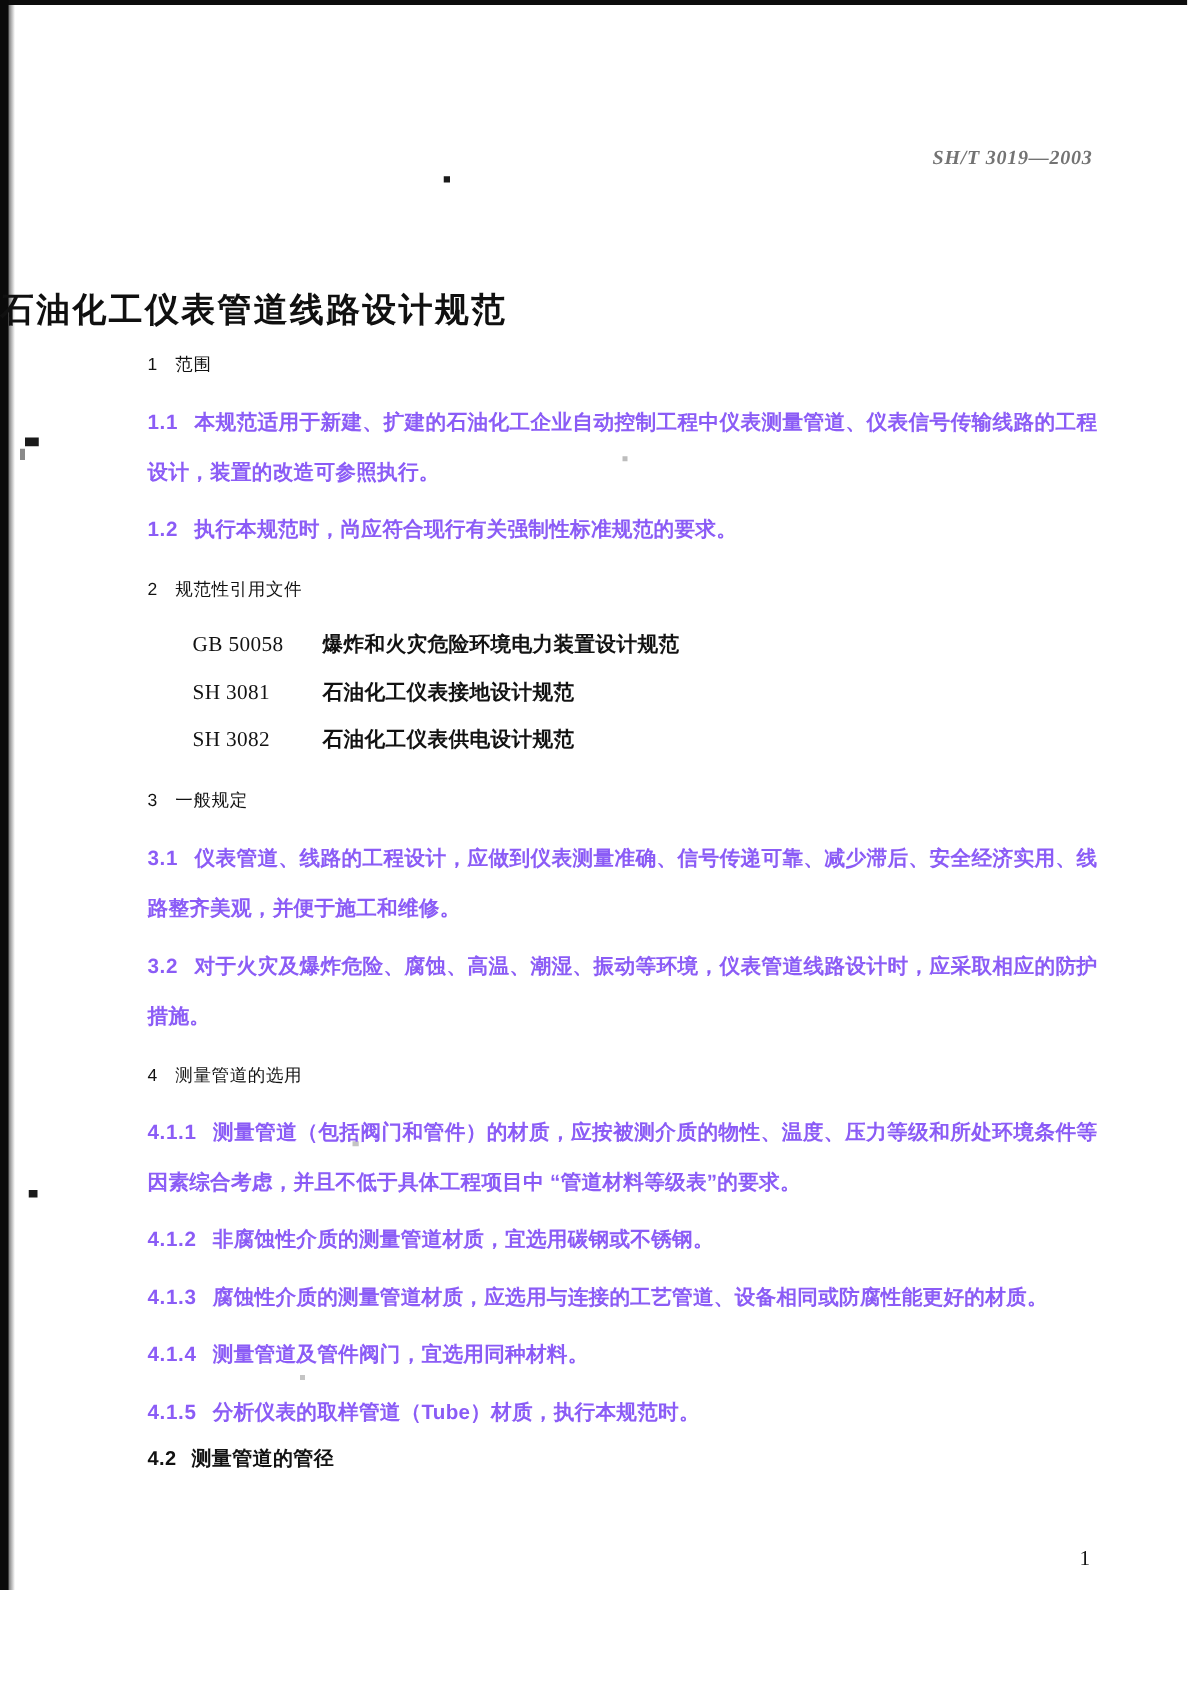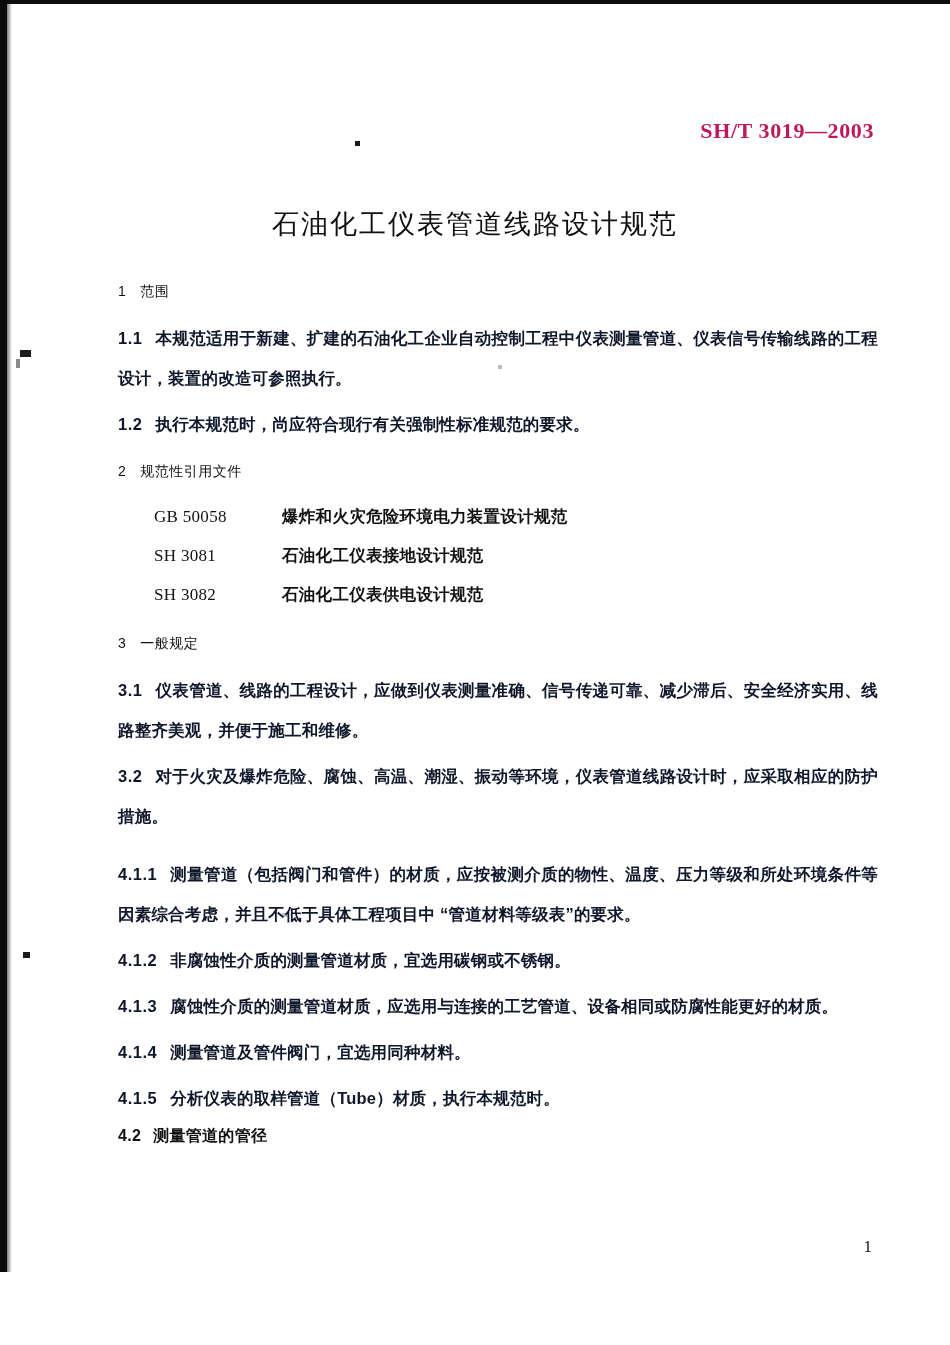--- a/index.html
+++ b/index.html
@@ -57,32 +57,33 @@
     width: 950px;
     height: 1345px;
   }
 
   .header-code {
     position: absolute;
     right: 76px;
     top: 118px;
     font-family: "Liberation Serif", "DejaVu Serif", serif;
     font-weight: bold;
-    font-size: 22px;
+    font-size: 16px;
     letter-spacing: 0.6px;
-    color: #be185d;
+    color: #737373;
+    font-style: italic;
   }
 
   .doc-title {
     position: absolute;
     left: 0; right: 0;
-    top: 188px;
-    text-align: center;
+    top: 212px;
+    text-align: left;
     font-size: 27px;
-    font-weight: normal;
+    font-weight: bold;
     letter-spacing: 2px;
     color: #101010;
   }
 
   .body-block {
     position: absolute;
     left: 118px;
     top: 282px;
     width: 760px;
   }
@@ -104,21 +105,21 @@
     line-height: 1.5;
   }
   .h3 .num { margin-right: 12px; }
 
   .para {
     font-size: 16.5px;
     line-height: 40px;
     letter-spacing: 0.2px;
     margin: 0 0 6px 0;
     font-weight: bold;
-    color: #0f172a;
+    color: #8b5cf6;
     text-align: justify;
   }
   .para .num {
     margin-right: 13px;
     font-weight: bold;
     letter-spacing: 0.5px;
   }
   .para.indent { text-indent: 34px; }
 
   .gap-sm { height: 12px; }
@@ -135,25 +136,24 @@
     line-height: 38px;
     padding-left: 36px;
     white-space: nowrap;
   }
   .ref-list li .code {
     display: inline-block;
     min-width: 104px;
     letter-spacing: 0.3px;
   }
   .ref-list li .name {
-    font-family: Liberation Sans, sans-serif;
+    font-family: Liberation Serif, serif;
     font-weight: bold;
     font-size: 16.5px;
     letter-spacing: 0.3px;
-    margin-left: 24px;
   }
 
   .page-number {
     position: absolute;
     right: 78px;
     bottom: 88px;
     font-family: "Liberation Serif", "DejaVu Serif", serif;
     font-size: 17px;
     color: #141414;
   }
@@ -223,20 +223,23 @@
       <p class="para">
         <span class="num">3.1</span><span>仪表管道、线路的工程设计，应做到仪表测量准确、信号传递可靠、减少滞后、安全经济实用、线路整齐美观，并便于施工和维修。</span>
       </p>
 
       <p class="para">
         <span class="num">3.2</span><span>对于火灾及爆炸危险、腐蚀、高温、潮湿、振动等环境，仪表管道线路设计时，应采取相应的防护措施。</span>
       </p>
 
       <div class="gap-sm"></div>
 
+      <div class="h2">
+        <span class="num">4</span><span>测量管道的选用</span>
+      </div>
 
 
       <p class="para">
         <span class="num">4.1.1</span><span>测量管道（包括阀门和管件）的材质，应按被测介质的物性、温度、压力等级和所处环境条件等因素综合考虑，并且不低于具体工程项目中 “管道材料等级表”的要求。</span>
       </p>
 
       <p class="para">
         <span class="num">4.1.2</span><span>非腐蚀性介质的测量管道材质，宜选用碳钢或不锈钢。</span>
       </p>
 

